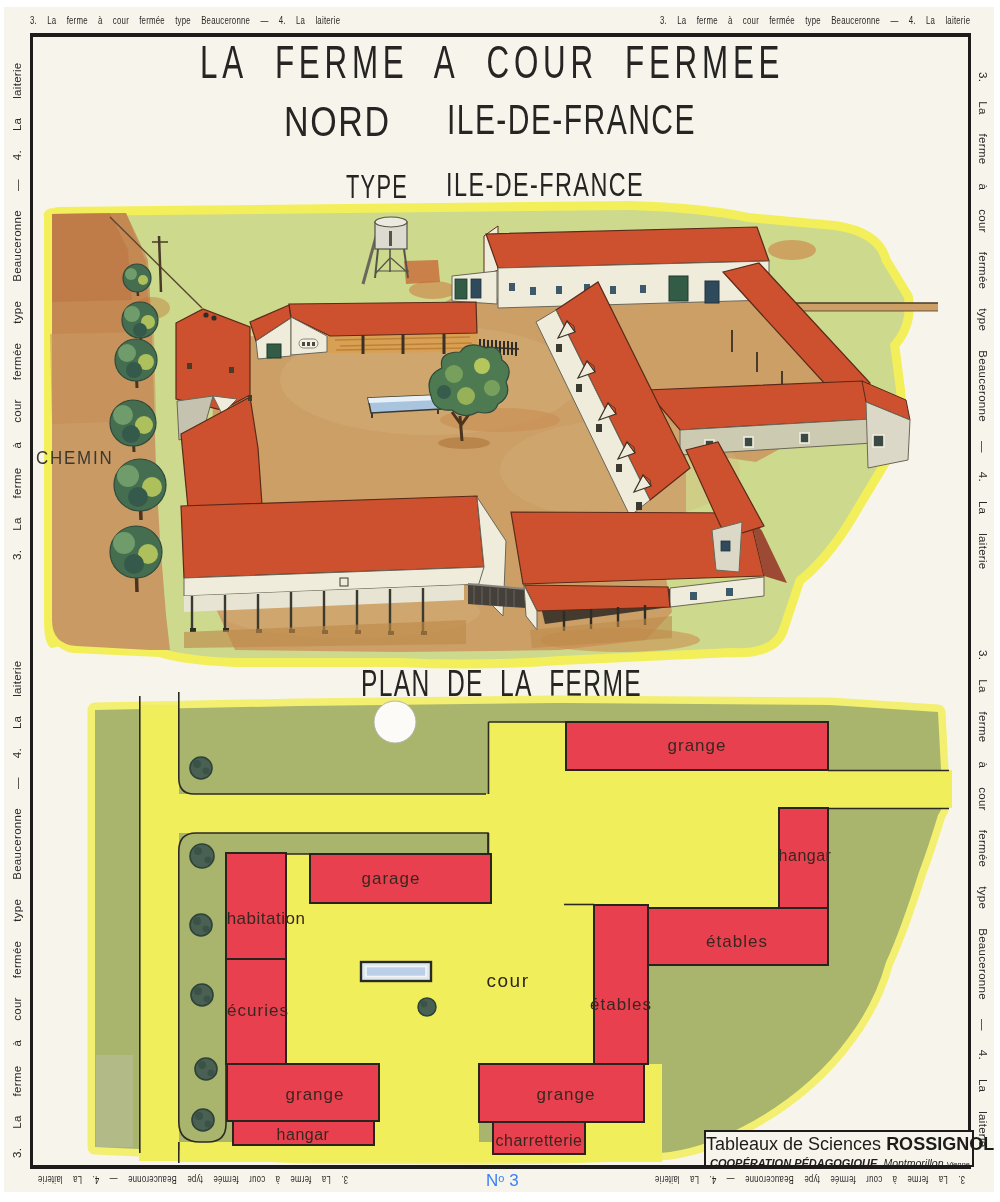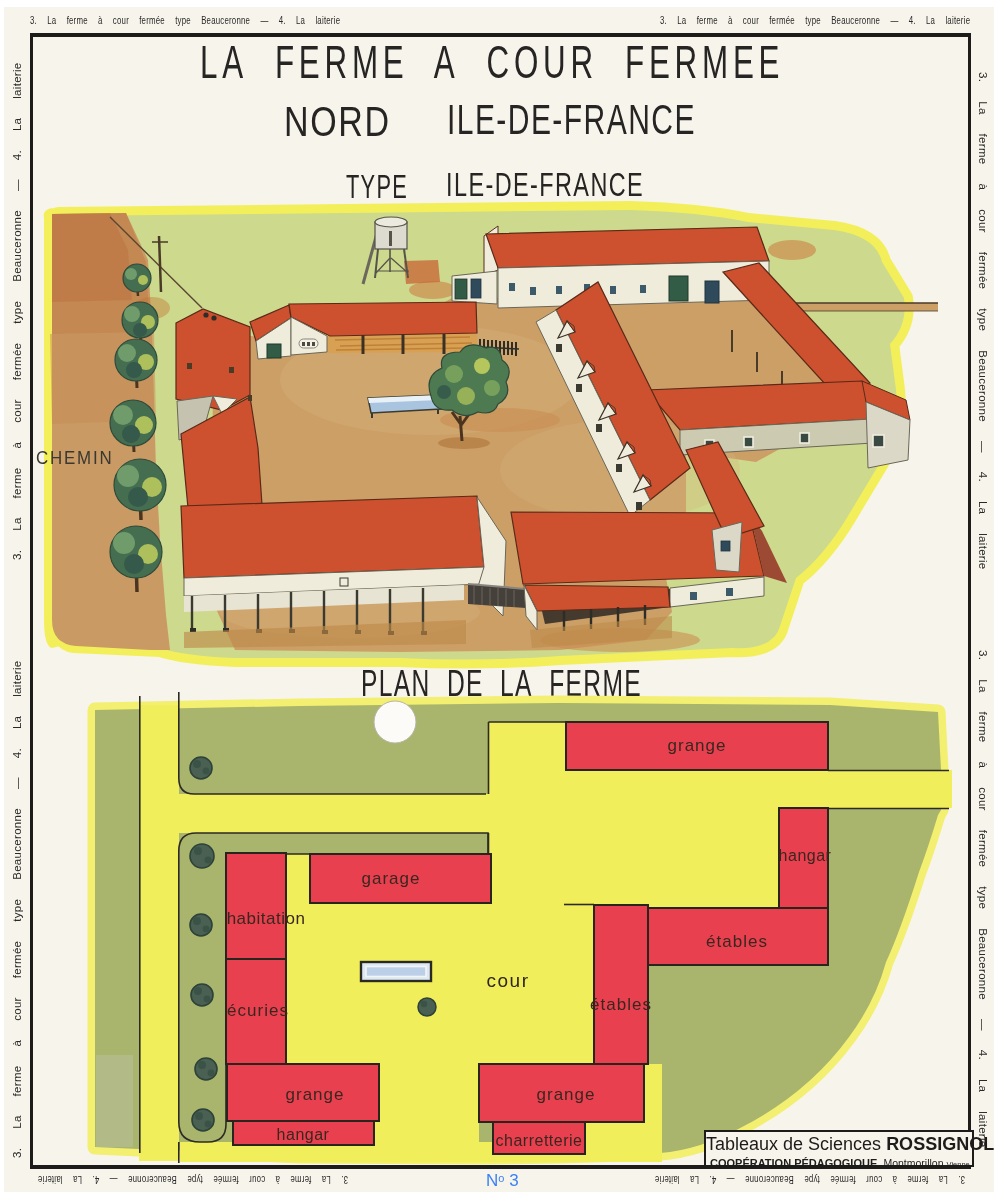--- a/index.html
+++ b/index.html
@@ -56,21 +56,21 @@
 <div class="abs" style="left:361px;top:663px;font-size:37px;letter-spacing:2px;color:#262523;transform:scaleX(0.665);transform-origin:left top;white-space:nowrap;">PLAN&nbsp; DE&nbsp; LA&nbsp; FERME</div>
 
 <div class="lbl" style="left:36px;top:447px;font-size:19px;letter-spacing:2px;color:#3a3832;transform:scaleX(0.89);transform-origin:left top;">CHEMIN</div>
 
 <div class="lbl" style="left:486px;top:1171px;font-size:17px;color:#3b82f6;">N<span style="font-size:11px;vertical-align:4px;">o</span> 3</div>
 
 <div class="lbl" style="left:704px;top:1130px;width:266px;height:33px;background:#f7f4ec;border:2px solid #1d1c1a;">
 
   <div style="text-align:left;font-size:18px;margin-top:2px;color:#1d1c1a;white-space:nowrap;">Tableaux de Sciences <b>ROSSIGNOL</b></div>
 
-  <div style="font-size:11px;margin-top:2px;margin-left:4px;color:#1d1c1a;white-space:nowrap;"><b>COOPÉRATION&nbsp;PÉDAGOGIQUE</b>&nbsp; <span style="font-size:10.5px;">Montmorillon</span> <span style="font-size:7.5px;">Vienne</span></div>
+  <div style="font-size:11px;margin-top:2px;margin-left:4px;color:#1d1c1a;white-space:nowrap;font-style:italic;"><b>COOPÉRATION&nbsp;PÉDAGOGIQUE</b>&nbsp; <span style="font-size:10.5px;">Montmorillon</span> <span style="font-size:7.5px;">Vienne</span></div>
 </div>
 
 <svg class="abs" style="left:0;top:0;" width="1000" height="1202" viewBox="0 0 1000 1202">
 
 <g>
 <path d="M58 216 L630 210 Q700 212 748 222 L834 230 Q876 236 882 262 L904 298 Q908 324 890 344 L896 390 Q900 432 878 466 L848 516 Q824 556 796 578 L780 626 Q774 650 732 648 L560 656 Q480 662 400 658 L235 658 Q185 656 160 648 L74 644 Q58 642 58 618 Z" fill="#f3ef5a" stroke="#f3ef5a" stroke-width="18" stroke-linejoin="round"></path>
 </g>
 
 <g>
 <path d="M58 216 L630 210 Q700 212 748 222 L834 230 Q876 236 882 262 L904 298 Q908 324 890 344 L896 390 Q900 432 878 466 L848 516 Q824 556 796 578 L780 626 Q774 650 732 648 L560 656 Q480 662 400 658 L235 658 Q185 656 160 648 L74 644 Q58 642 58 618 Z" fill="#cdd98c"></path>

